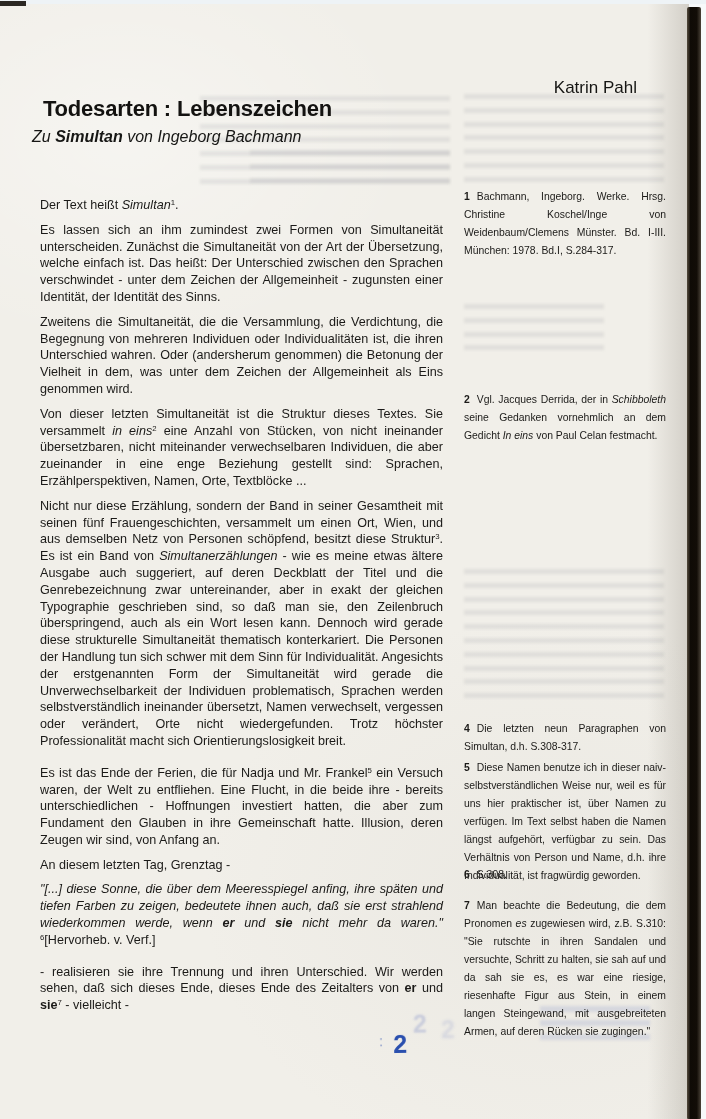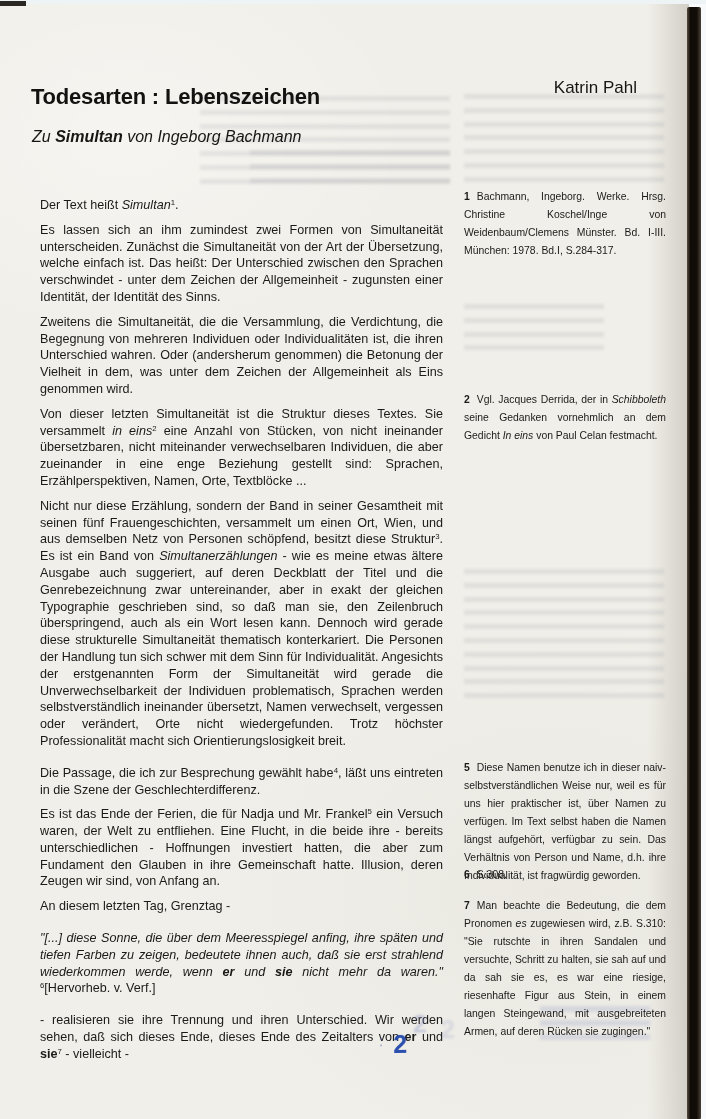--- a/index.html
+++ b/index.html
@@ -27,21 +27,21 @@
     position:absolute;
     background:repeating-linear-gradient(180deg, rgba(114,118,128,0.13) 0px, rgba(114,118,128,0.13) 5px, rgba(0,0,0,0) 5px, rgba(0,0,0,0) 13.8px);
     filter:blur(1.6px);
   }
   .ghost-blue{
     position:absolute;
     background:repeating-linear-gradient(180deg, rgba(105,122,190,0.18) 0px, rgba(105,122,190,0.18) 6px, rgba(0,0,0,0) 6px, rgba(0,0,0,0) 14px);
     filter:blur(1.8px);
   }
   .author{position:absolute;top:74px;right:52px;font-size:17px;color:#161614;}
-  .title{position:absolute;left:31px;top:80px;margin:0;font-size:22px;font-weight:bold;letter-spacing:-0.2px;color:#131210;}
+  .title{position:absolute;left:31px;top:80px;margin:12px;font-size:22px;font-weight:bold;letter-spacing:-0.2px;color:#131210;}
   .subtitle{position:absolute;left:32px;top:124px;font-size:16px;font-style:italic;color:#161614;}
   .main{
     position:absolute;left:32px;top:185px;width:419px;
     font-size:12.6px;line-height:16.8px;text-align:justify;
     hyphens:auto;-webkit-hyphens:auto;color:#1b1a18;
   }
   .main p{margin:8px;}
   .main p:nth-of-type(6),
   .main p:nth-of-type(9),
   .main p:nth-of-type(10){margin-top:15px;}
@@ -86,30 +86,30 @@
     <div class="author">Katrin Pahl</div>
     <h1 class="title">Todesarten : Lebenszeichen</h1>
     <div class="subtitle"><span class="seg-i">Zu </span><span class="seg-bi">Simultan</span><span class="seg-i"> von Ingeborg Bachmann</span></div>
 
     <div class="main">
         <p class="para"><span>Der Text heißt </span><span class="seg-i">Simultan</span><sup>1</sup><span>.</span></p>
         <p class="para"><span>Es lassen sich an ihm zumindest zwei Formen von Simultaneität unterscheiden. Zunächst die Simultaneität von der Art der Übersetzung, welche einfach ist. Das heißt: Der Unterschied zwischen den Sprachen verschwindet - unter dem Zeichen der Allgemeinheit - zugunsten einer Identität, der Identität des Sinns.</span></p>
         <p class="para"><span>Zweitens die Simultaneität, die die Versammlung, die Verdichtung, die Begegnung von mehreren Individuen oder Individualitäten ist, die ihren Unterschied wahren. Oder (andersherum genommen) die Betonung der Vielheit in dem, was unter dem Zeichen der Allgemeinheit als Eins genommen wird.</span></p>
         <p class="para"><span>Von dieser letzten Simultaneität ist die Struktur dieses Textes. Sie versammelt </span><span class="seg-i">in eins</span><sup>2</sup><span> eine Anzahl von Stücken, von nicht ineinander übersetzbaren, nicht miteinander verwechselbaren Individuen, die aber zueinander in eine enge Beziehung gestellt sind: Sprachen, Erzählperspektiven, Namen, Orte, Textblöcke ...</span></p>
         <p class="para"><span>Nicht nur diese Erzählung, sondern der Band in seiner Gesamtheit mit seinen fünf Frauengeschichten, versammelt um einen Ort, Wien, und aus demselben Netz von Personen schöpfend, besitzt diese Struktur</span><sup>3</sup><span>. Es ist ein Band von </span><span class="seg-i">Simultanerzählungen</span><span> - wie es meine etwas ältere Ausgabe auch suggeriert, auf deren Deckblatt der Titel und die Genrebezeichnung zwar untereinander, aber in exakt der gleichen Typographie geschrieben sind, so daß man sie, den Zeilenbruch überspringend, auch als ein Wort lesen kann. Dennoch wird gerade diese strukturelle Simultaneität thematisch konterkariert. Die Personen der Handlung tun sich schwer mit dem Sinn für Individualität. Angesichts der erstgenannten Form der Simultaneität wird gerade die Unverwechselbarkeit der Individuen problematisch, Sprachen werden selbstverständlich ineinander übersetzt, Namen verwechselt, vergessen oder verändert, Orte nicht wiedergefunden. Trotz höchster Professionalität macht sich Orientierungslosigkeit breit.</span></p>
-        <p class="para"><span>Die Passage, die ich zur Besprechung gewählt habe</span><sup>4</sup><span>, läßt uns eintreten in die Szene der Geschlechterdifferenz.</span></p>
         <p class="para"><span>Es ist das Ende der Ferien, die für Nadja und Mr. Frankel</span><sup>5</sup><span> ein Versuch waren, der Welt zu entfliehen. Eine Flucht, in die beide ihre - bereits unterschiedlichen - Hoffnungen investiert hatten, die aber zum Fundament den Glauben in ihre Gemeinschaft hatte. Illusion, deren Zeugen wir sind, von Anfang an.</span></p>
         <p class="para"><span>An diesem letzten Tag, Grenztag -</span></p>
         <p class="para quote"><span class="seg-i">"[...] diese Sonne, die über dem Meeresspiegel anfing, ihre späten und tiefen Farben zu zeigen, bedeutete ihnen auch, daß sie erst strahlend wiederkommen werde, wenn </span><span class="seg-bi">er</span><span class="seg-i"> und </span><span class="seg-bi">sie</span><span class="seg-i"> nicht mehr da waren." </span><sup>6</sup><span>[Hervorheb. v. Verf.]</span></p>
         <p class="para"><span>- realisieren sie ihre Trennung und ihren Unterschied. Wir werden sehen, daß sich dieses Ende, dieses Ende des Zeitalters von </span><span class="seg-b">er</span><span> und </span><span class="seg-b">sie</span><sup>7</sup><span> - vielleicht -</span></p>
       </div>
 
     <div class="footnotes">
         <div class="footnote fn-0"><span class="fn-num">1</span><span><span>Bachmann, Ingeborg. Werke. Hrsg. Christine Koschel/Inge von Weidenbaum/Clemens Münster. Bd. I-III. München: 1978. Bd.I, S.284-317.</span></span></div>
         <div class="footnote fn-1"><span class="fn-num">2</span><span><span>Vgl. Jacques Derrida, der in </span><span class="seg-i">Schibboleth</span><span> seine Gedanken vornehmlich an dem Gedicht </span><span class="seg-i">In eins</span><span> von Paul Celan festmacht.</span></span></div>
+        <div class="footnote fn-3"><span class="fn-num">4</span><span><span>Die letzten neun Paragraphen von Simultan, d.h. S.308-317.</span></span></div>
         <div class="footnote fn-4"><span class="fn-num">5</span><span><span>Diese Namen benutze ich in dieser naiv-selbstverständlichen Weise nur, weil es für uns hier praktischer ist, über Namen zu verfügen. Im Text selbst haben die Namen längst aufgehört, verfügbar zu sein. Das Verhältnis von Person und Name, d.h. ihre Individualität, ist fragwürdig geworden.</span></span></div>
         <div class="footnote fn-5"><span class="fn-num">6</span><span><span>S.308.</span></span></div>
         <div class="footnote fn-6"><span class="fn-num">7</span><span><span>Man beachte die Bedeutung, die dem Pronomen </span><span class="seg-i">es</span><span> zugewiesen wird, z.B. S.310: "Sie rutschte in ihren Sandalen und versuchte, Schritt zu halten, sie sah auf und da sah sie es, es war eine riesige, riesenhafte Figur aus Stein, in einem langen Steingewand, mit ausgebreiteten Armen, auf deren Rücken sie zugingen."</span></span></div>
       </div>
 
     <div class="stamp">
       <span class="stamp-prefix">:</span><span class="stamp-number">2</span>
     </div>
   </div>
   <div class="corner-mark"></div>

